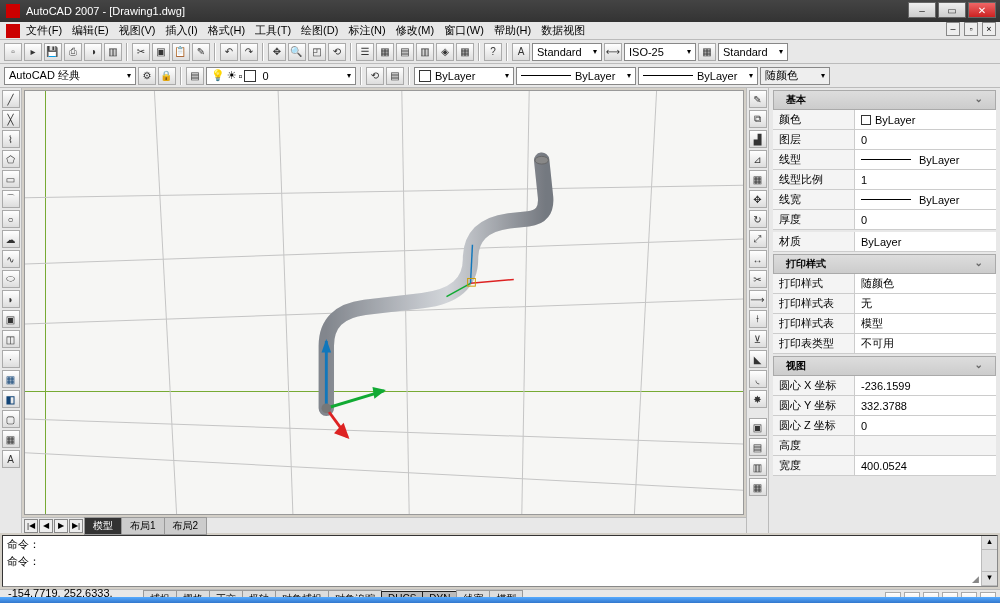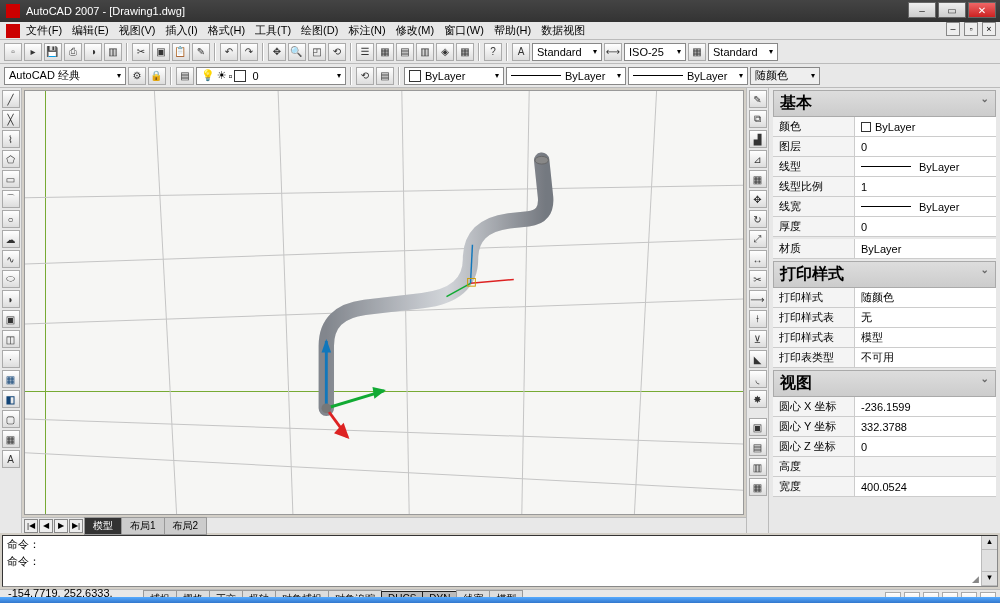--- a/index.html
+++ b/index.html
@@ -49,21 +49,21 @@
 .mtab.active { background:#333; color:#fff; }
 .mtab-nav { width:14px; height:14px; border:1px solid #888; background:#eee; font-size:8px; text-align:center; line-height:12px; margin-right:1px; }
 
 
 .props { width:232px; background:#e8e8e8; border-left:1px solid #bbb; display:flex; flex-direction:column; overflow-y:auto; }
 .props-header { height:22px; display:flex; align-items:center; padding:0 6px; gap:4px; }
 .props-header .sel { flex:1; height:18px; border:1px solid #888; background:#fff; padding:0 4px; display:flex; align-items:center; justify-content:space-between; }
 .props-header .sel::after { content:"▾"; font-size:8px; }
 .pbtn { width:18px; height:18px; border:1px solid #aaa; background:linear-gradient(#fff,#ddd); }
 .psection { margin:2px 4px; }
-.psection-h { background:linear-gradient(#ddd,#ccc); border:1px solid #aaa; padding:2px 6px; font-weight:bold; font-size:16px; display:flex; justify-content:space-between; }
+.psection-h { background:linear-gradient(#ddd,#ccc); border:1px solid #aaa; padding:2px 12px; font-weight:bold; font-size:10px; display:flex; justify-content:space-between; }
 .psection-h::after { content:"⌄"; color:#666; font-size:10px; }
 .prow { display:flex; border-bottom:1px solid #ccc; background:#f4f4f4; }
 .prow .k { width:82px; padding:2px 6px; border-right:1px solid #ccc; }
 .prow .v { flex:1; padding:2px 6px; background:#fff; display:flex; align-items:center; gap:4px; }
 .csq { width:10px; height:10px; border:1px solid #333; }
 
 
 .cmdwin { height:52px; background:#fff; border:1px inset #888; margin:2px; display:flex; flex-direction:column; position:relative; }
 .cmdline { padding:1px 4px; color:#000; font-family:monospace; font-size:11px; }
 .cmd-scroll { position:absolute; right:0; top:0; width:16px; height:100%; background:#e0e0e0; border-left:1px solid #bbb; display:flex; flex-direction:column; }
@@ -147,31 +147,31 @@
   <div class="tbtn">◈</div>
   <div class="tbtn">▦</div>
   <div class="tsep"></div>
   <div class="tbtn">?</div>
   <div class="tsep"></div>
   <div class="tbtn">A</div>
   <div class="tsel" style="width:70px">
       <span>Standard</span>
     </div>
   <div class="tbtn">⟷</div>
-  <div class="tsel" style="width:62px">
+  <div class="tsel" style="width:72px">
       <span>ISO-25</span>
     </div>
   <div class="tbtn">▦</div>
   <div class="tsel" style="width:70px">
       <span>Standard</span>
     </div>
 </div>
 
 <div class="toolbar">
-  <div class="tsel" style="width:122px">
+  <div class="tsel" style="width:132px">
       <span>AutoCAD 经典</span>
     </div>
   <div class="tbtn">⚙</div>
   <div class="tbtn">🔒</div>
   <div class="tsep"></div>
   <div class="tbtn">▤</div>
   <div class="tsel" style="width:150px">
     <span style="display:flex;align-items:center;gap:2px">
       <span>💡</span>
       <span>☀</span>

